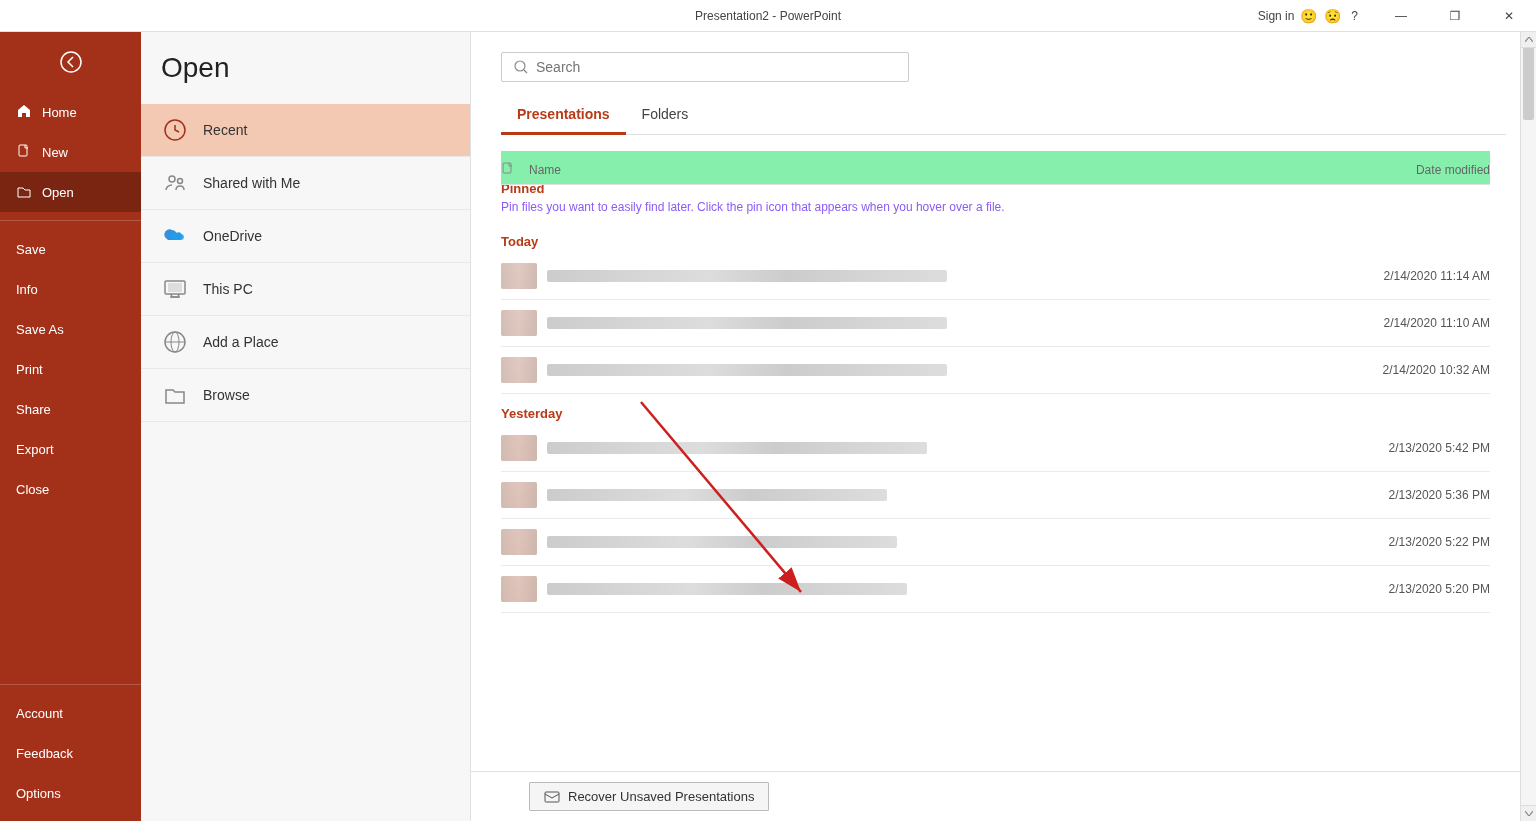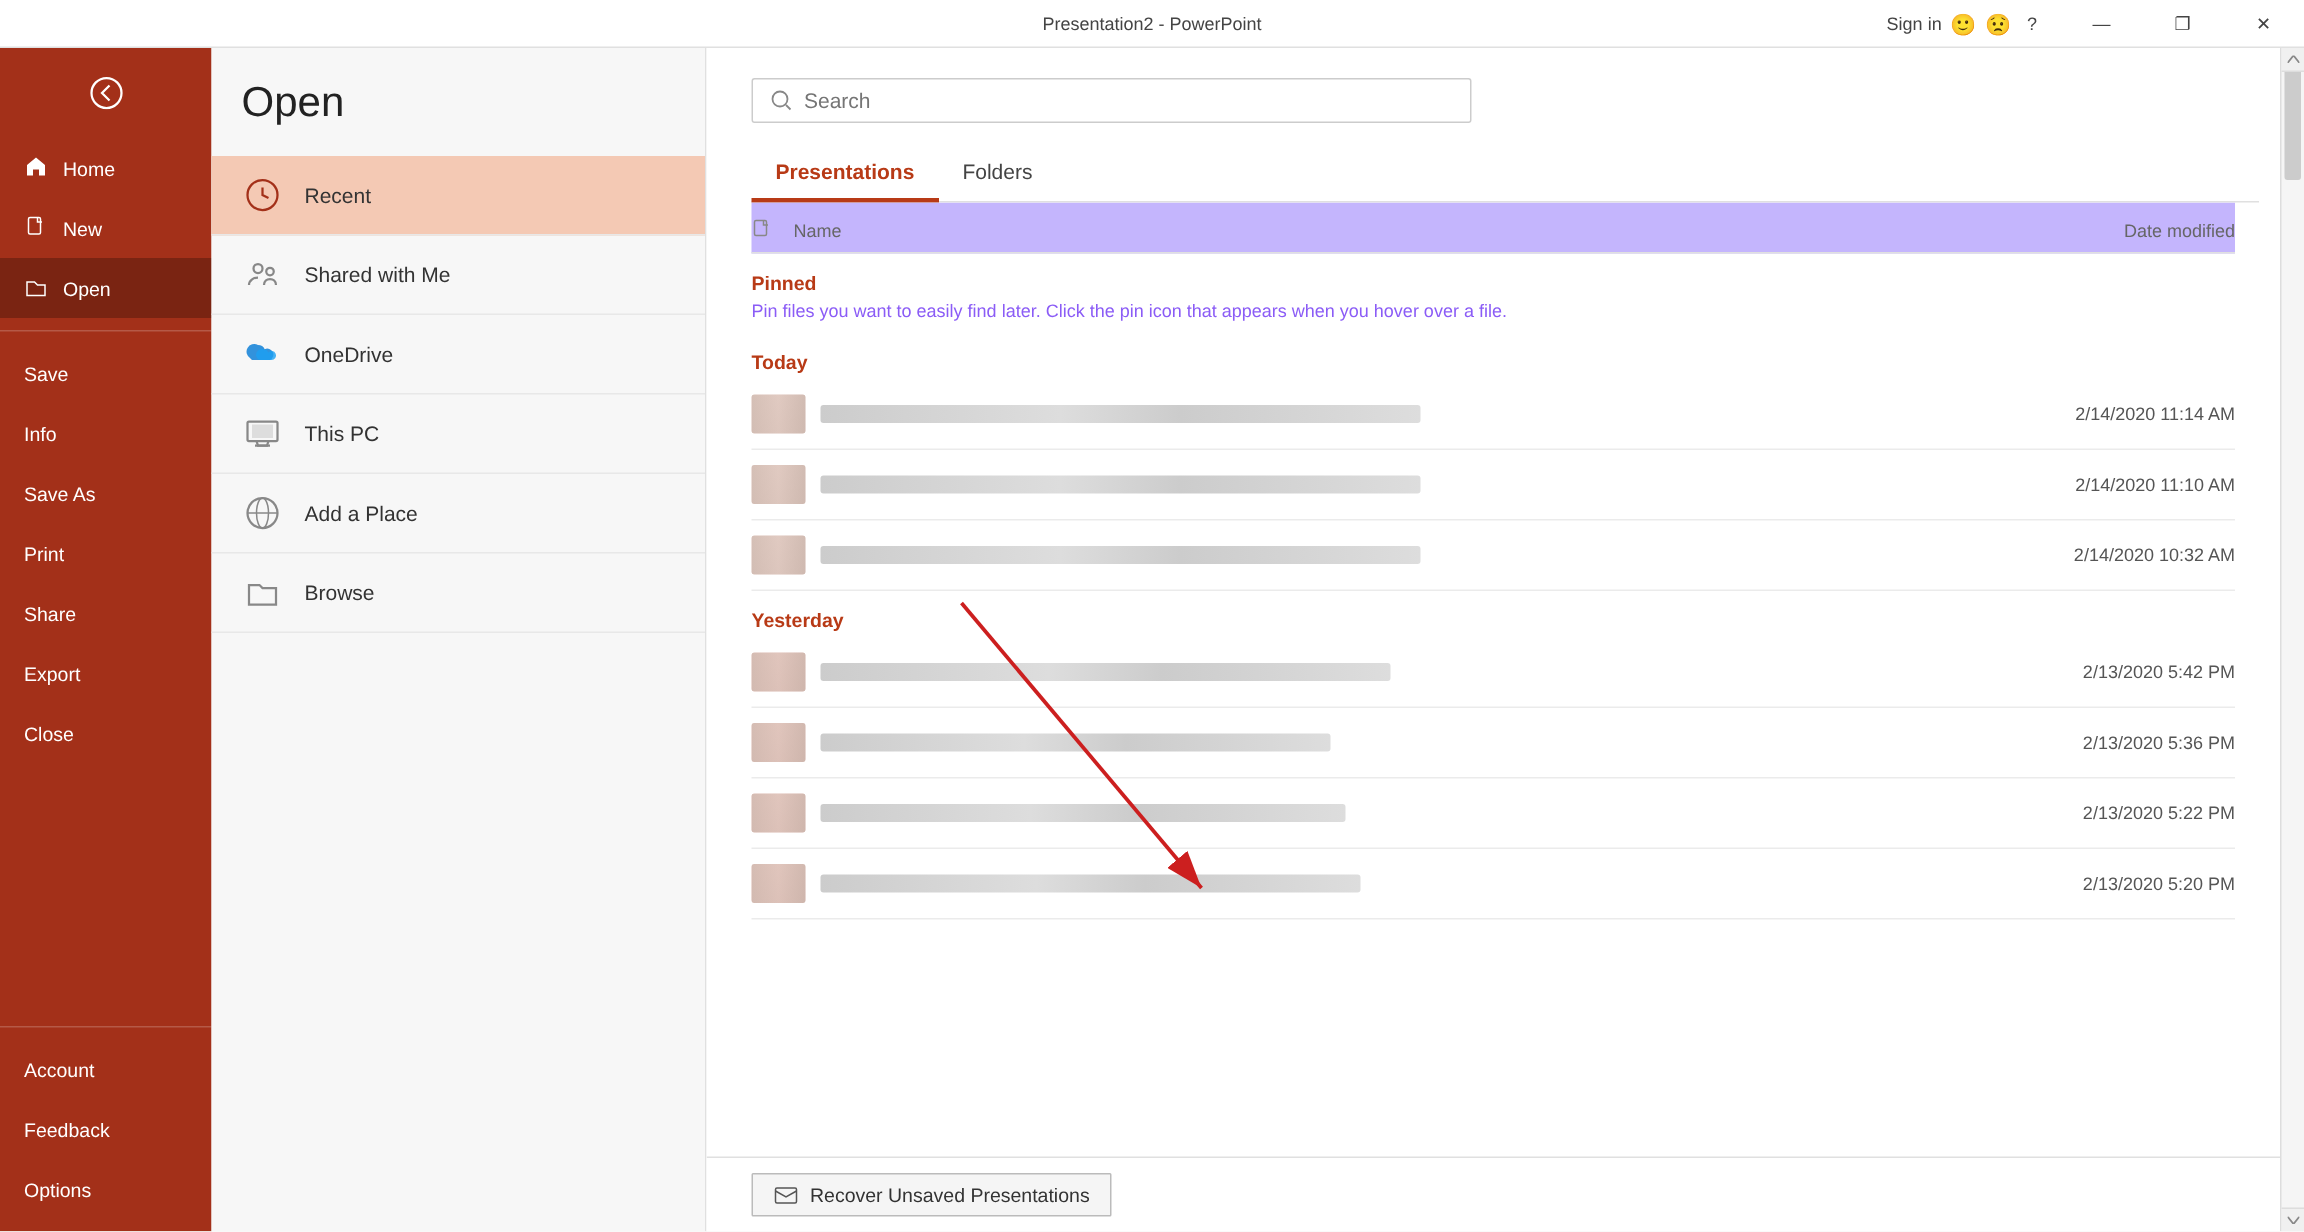--- a/index.html
+++ b/index.html
@@ -155,21 +155,21 @@
     .content-header {
       padding: 20px 30px 0 30px;
     }
     .search-box {
       display: flex;
       align-items: center;
       gap: 8px;
       border: 1px solid #ccc;
       border-radius: 2px;
       padding: 6px 12px;
-      width: 480px;
+      width: 408px;
       background: #fff;
       margin-bottom: 16px;
     }
     .search-box input {
       border: none;
       outline: none;
       font-size: 14px;
       color: #444;
       background: transparent;
       flex: 1;
@@ -201,22 +201,22 @@
       position: relative;
     }
     .file-list-header {
       display: flex;
       align-items: center;
       padding: 10px 0 6px 0;
       border-bottom: 1px solid #e0e0e0;
       font-size: 12px;
       color: #666;
       position: sticky;
-      top: 0;
-      background: #c4b5fd;
+      top: 16px;
+      background: #86efac;
       z-index: 1;
     }
     .col-icon { width: 28px; flex-shrink: 0; }
     .col-name { flex: 1; }
     .col-date { width: 160px; text-align: right; flex-shrink: 0; }
 
     .section-label {
       font-size: 13px;
       color: #b83a16;
       font-weight: 600;
@@ -300,20 +300,21 @@
       display: flex;
       align-items: center;
       gap: 8px;
       padding: 6px 14px;
       border: 1px solid #bbb;
       background: #f5f5f5;
       font-size: 13px;
       cursor: pointer;
       color: #333;
       border-radius: 1px;
+      margin-left: 28px;
     }
 
     
     .arrow-overlay {
       position: absolute;
       top: 0;
       left: 0;
       width: 100%;
       height: 100%;
       pointer-events: none;

